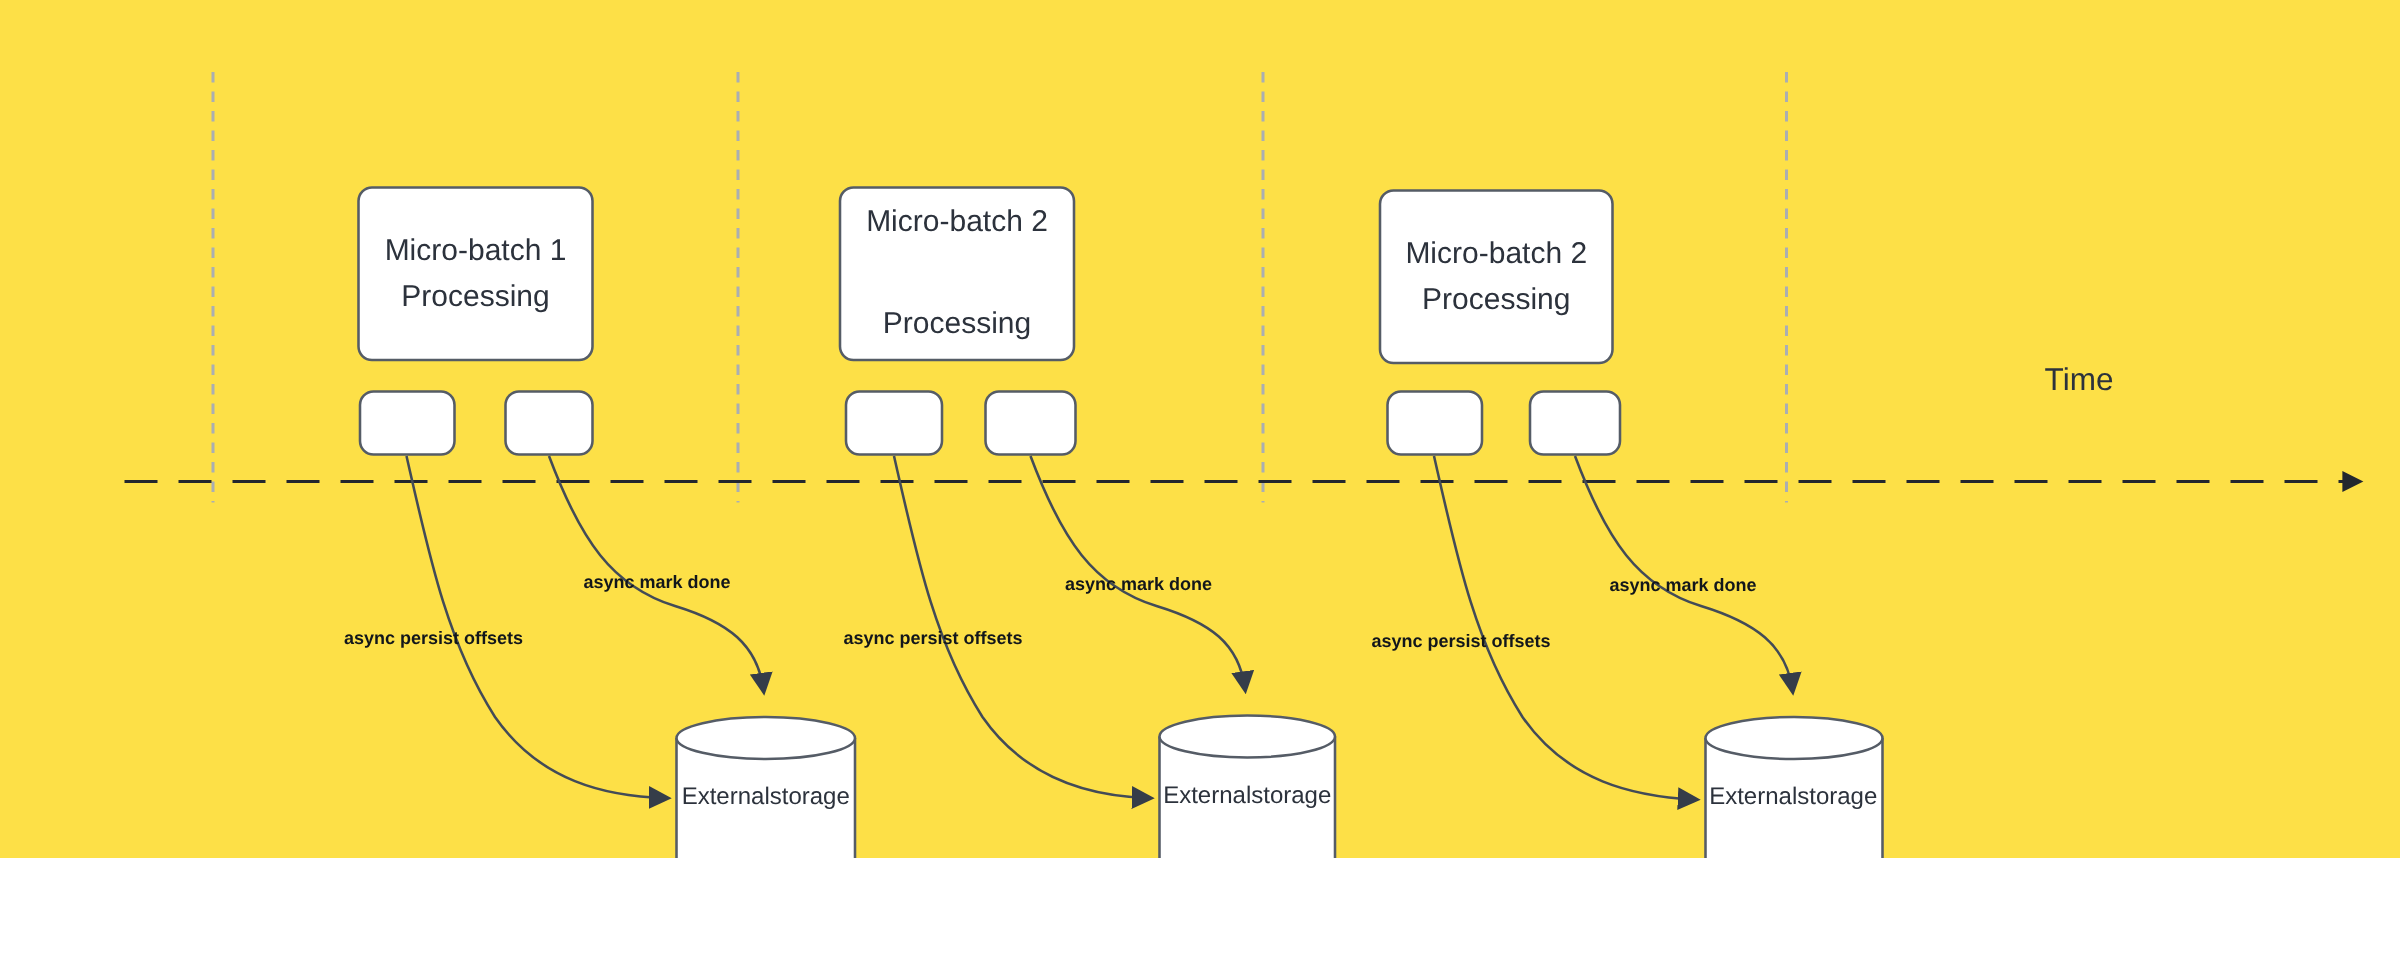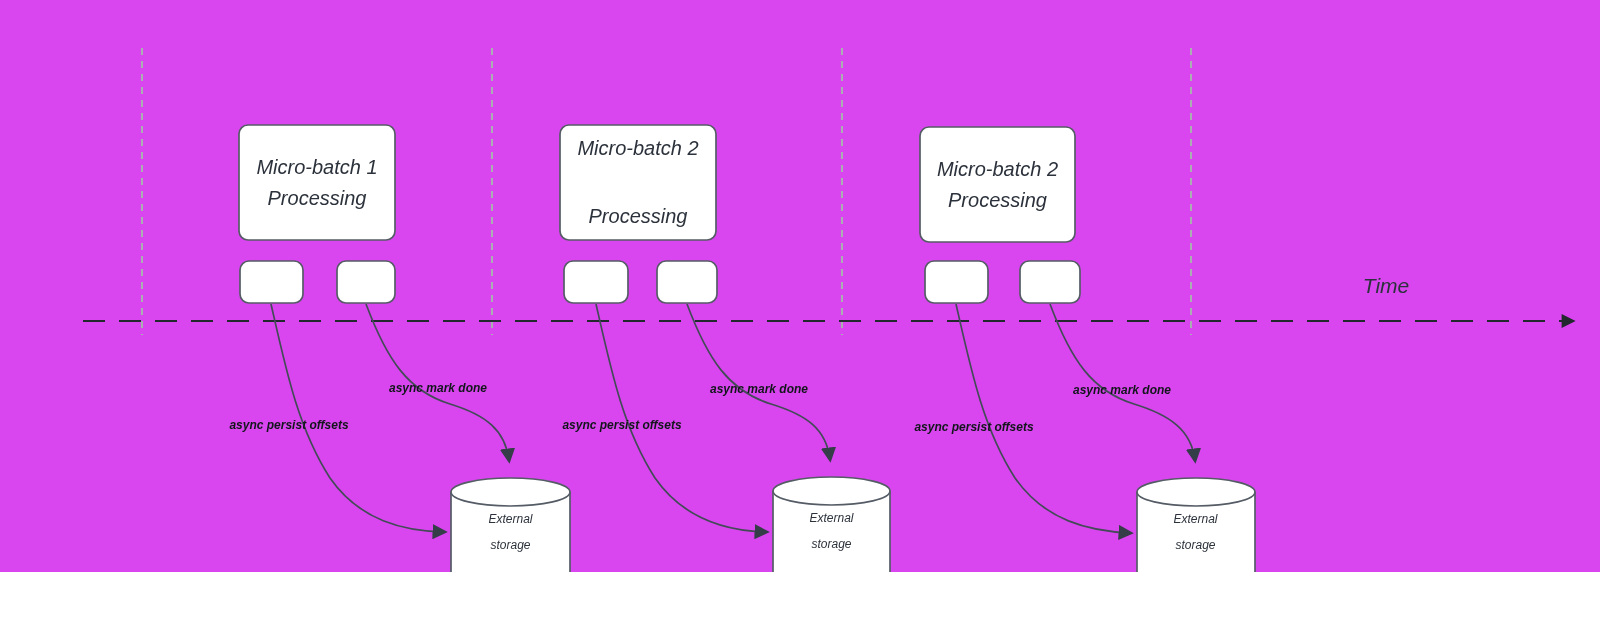--- a/index.html
+++ b/index.html
@@ -5,23 +5,22 @@
   html, body {
     margin: 0;
     padding: 0;
     background: #ffffff;
     font-family: "Liberation Sans", sans-serif;
   }
   .canvas {
     position: relative;
     width: 1600px;
     height: 572px;
-    background: #d946ef;
+    background: #fde047;
     overflow: hidden;
-    font-style: italic;
   }
   .canvas svg {
     position: absolute;
     left: 0;
     top: 0;
   }
   .txt {
     position: absolute;
     color: #2c323c;
     -webkit-font-smoothing: antialiased;
@@ -31,25 +30,25 @@
     flex-direction: column;
     align-items: center;
     justify-content: center;
     text-align: center;
     font-size: 20px;
     line-height: 31px;
     color: #2c323c;
   }
   .cyl-label {
     display: flex;
-    flex-direction: column;
+    flex-direction: row;
     align-items: center;
     justify-content: center;
     text-align: center;
-    font-size: 12px;
+    font-size: 16px;
     line-height: 26px;
     color: #2c323c;
   }
   .alabel {
     position: absolute;
     transform: translate(-50%, -50%);
     font-size: 12px;
     font-weight: 700;
     white-space: nowrap;
     color: #12161b;
@@ -142,15 +141,15 @@
     <span>Micro-batch 2</span>
     <span>Processing</span>
   </div>
   <div class="alabel" style="left:974px; top:427px;">async persist offsets</div>
   <div class="alabel" style="left:1122px; top:390px;">async mark done</div>
   <div class="txt cyl-label" style="left:1136px; top:492px; width:119px; height:80px;">
     <span>External</span>
     <span>storage</span>
   </div>
 
-  <div class="tlabel" style="left:1386px; top:286px;">Time</div>
+  <div class="tlabel" style="left:1386px; top:254px;">Time</div>
 
 </div>
 
 </body></html>

